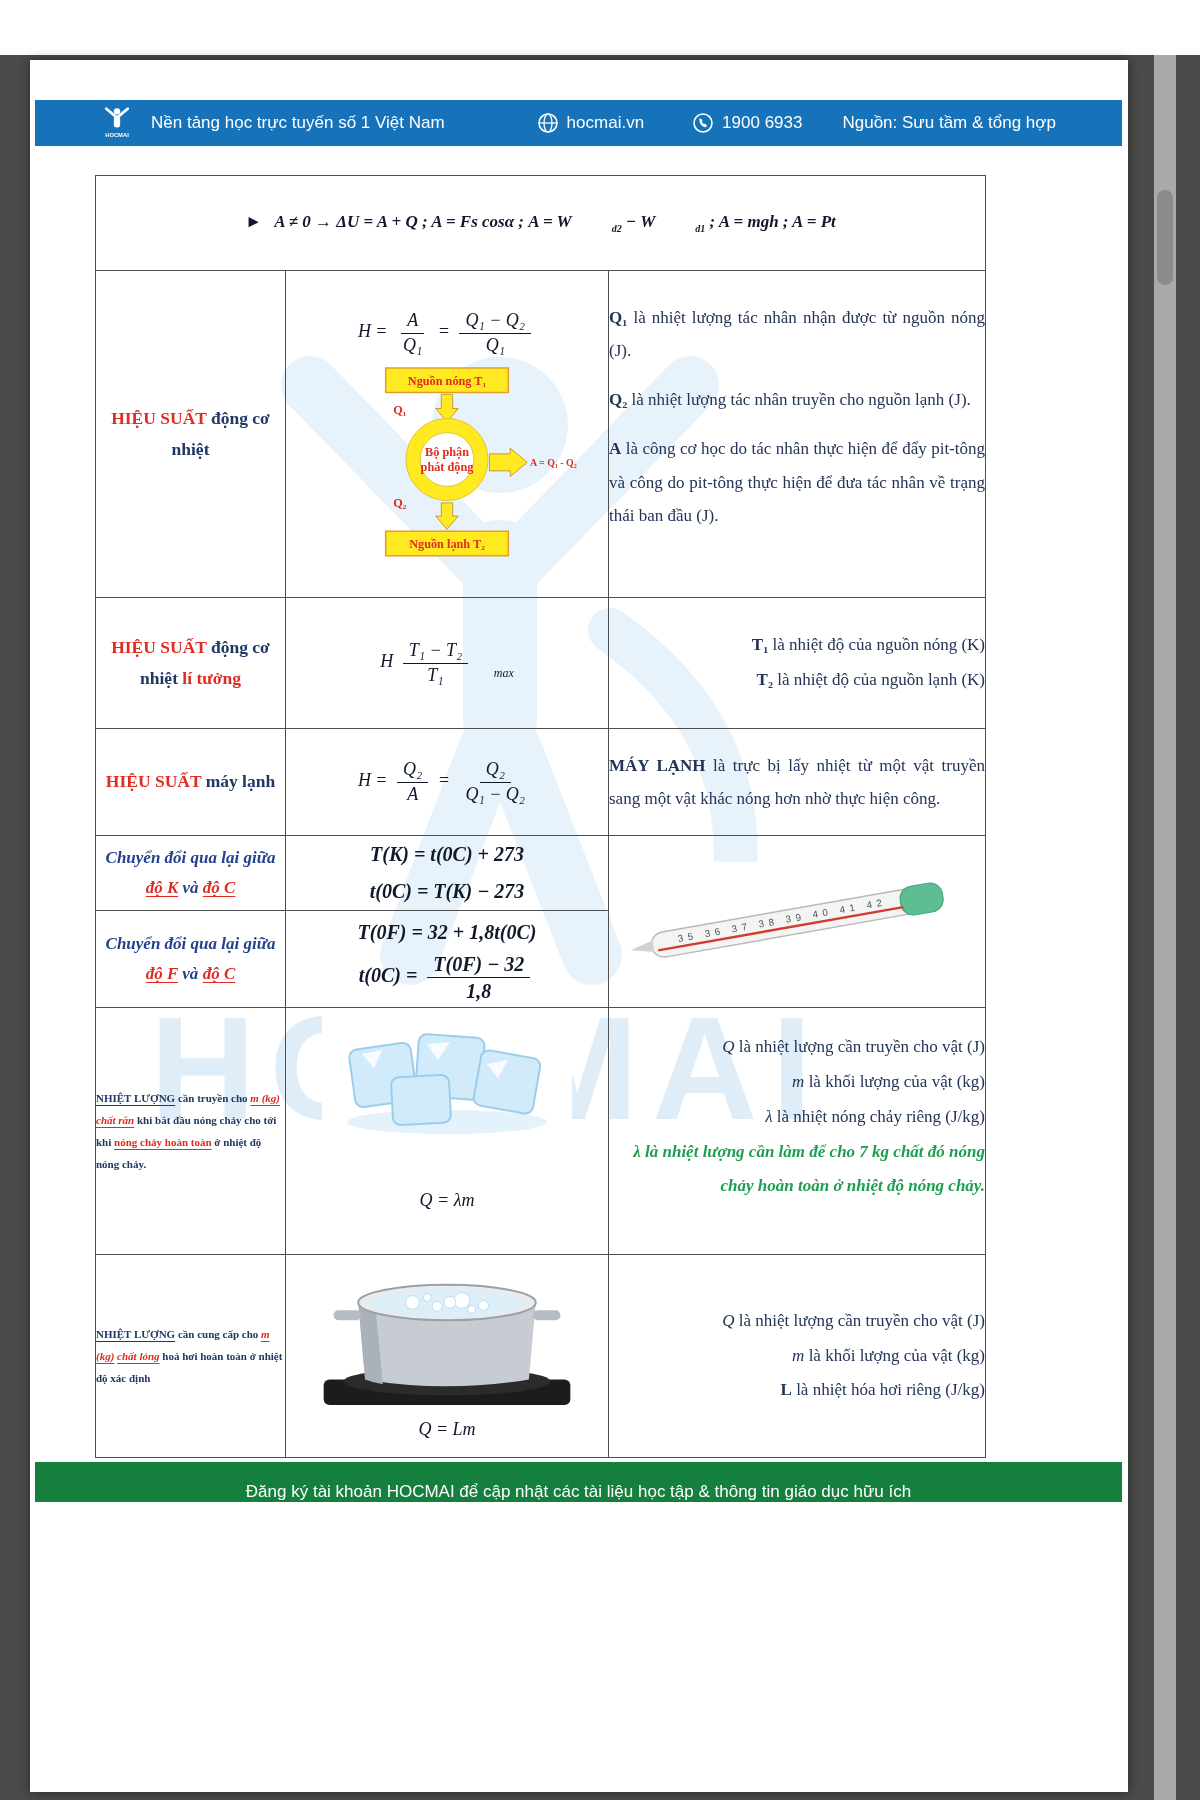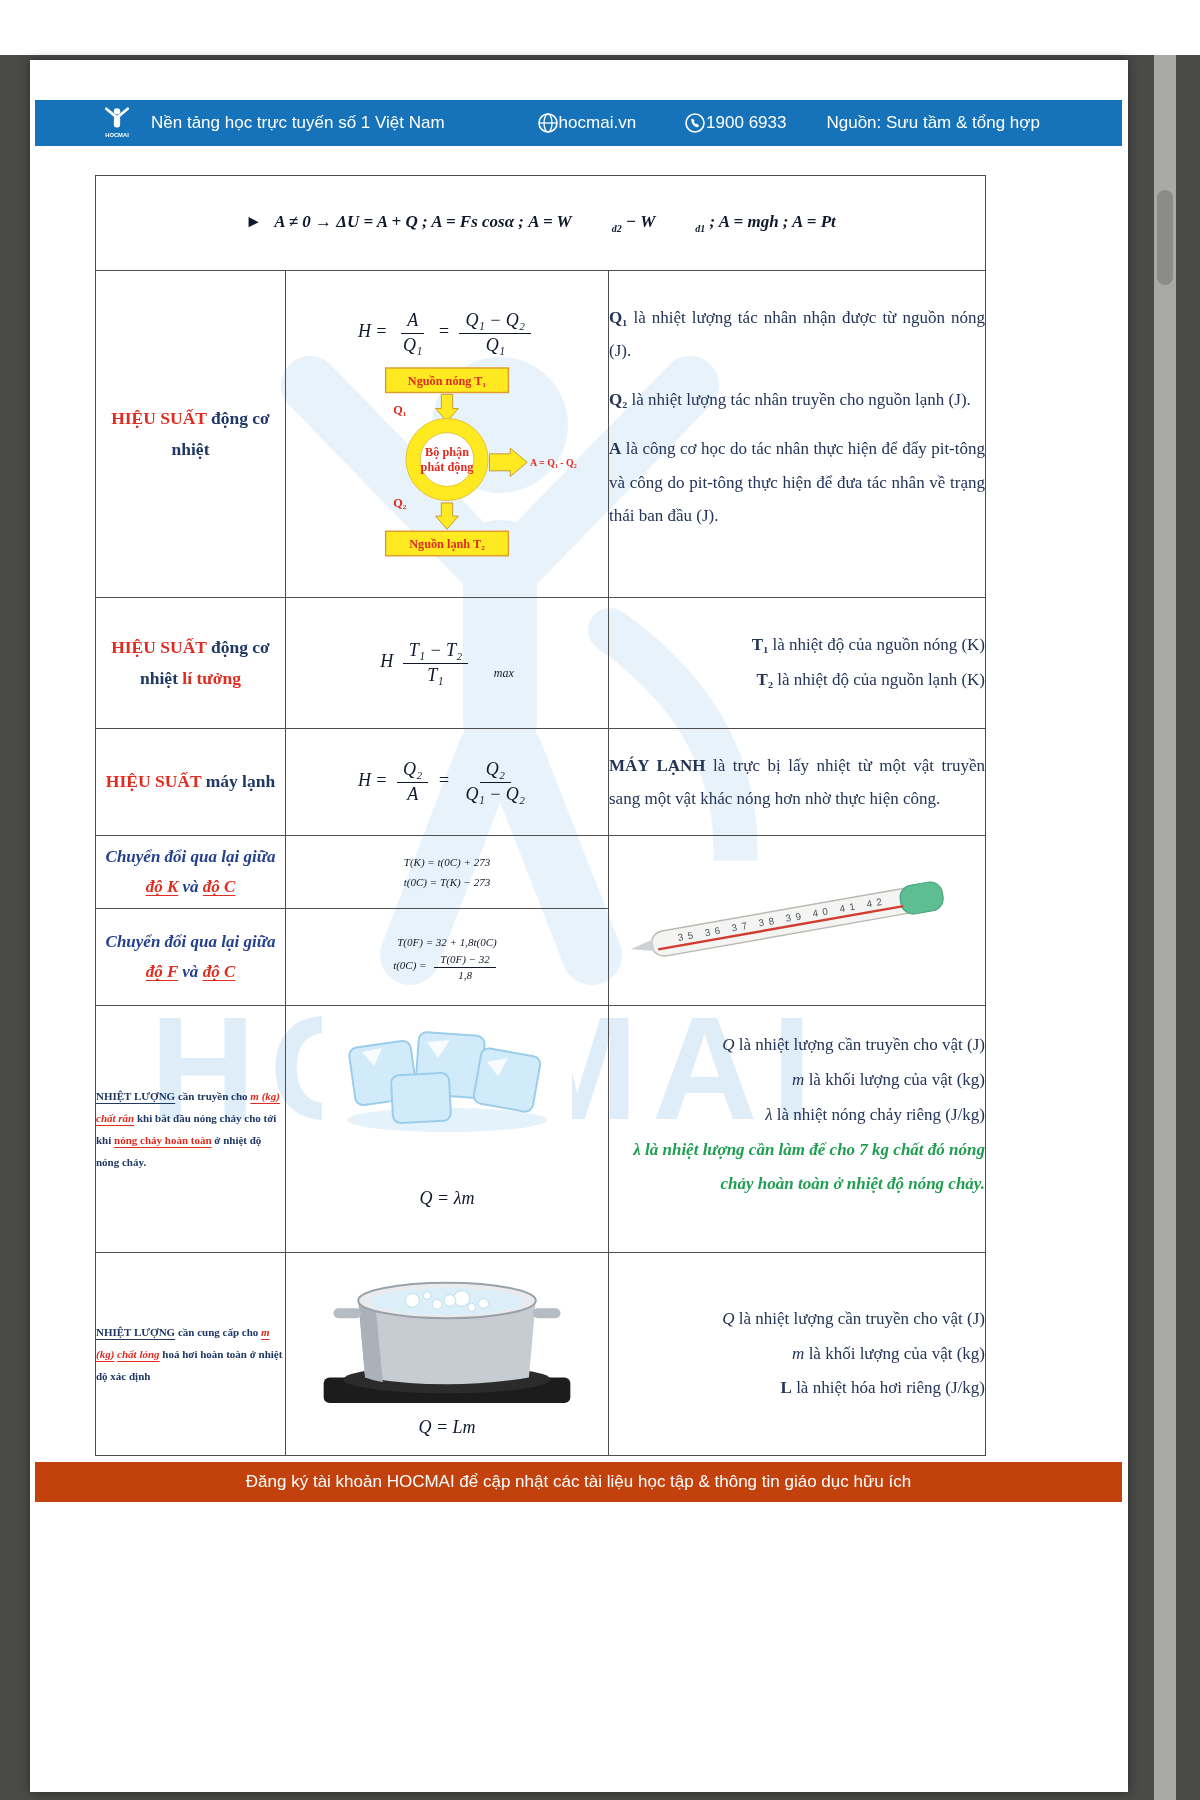--- a/index.html
+++ b/index.html
@@ -22,27 +22,27 @@
     color:#d9eaf7;opacity:.85;white-space:nowrap;
   }
   
   .hbar{
     position:absolute;left:5px;top:40px;width:1087px;height:46px;background:#1673b9;z-index:2;
     display:flex;align-items:center;color:#ffffff;
     font-family:"Liberation Sans","DejaVu Sans",sans-serif;font-size:17px;
   }
   .logo-wrap{margin-left:64px;display:flex;align-items:center;}
   .tagline{margin-left:16px;}
-  .hitem{display:flex;align-items:center;}
+  .hitem{display:flex;align-items:center;gap:8px;}
   .hitem.site{margin-left:92px;}
   .hitem.phone{margin-left:48px;}
   .hsource{margin-left:40px;}
   .fbar{
-    position:absolute;left:5px;top:1402px;width:1087px;height:40px;background:#c2410c;z-index:2;
-    display:flex;align-items:center;justify-content:center;color:#ffffff;
+    position:absolute;left:5px;top:1402px;width:1087px;height:40px;background:#15803d;z-index:2;
+    display:flex;align-items:flex-end;justify-content:center;color:#ffffff;
     font-family:"Liberation Sans","DejaVu Sans",sans-serif;font-size:17px;
   }
   
   .tbl{
     position:absolute;left:65px;top:115px;z-index:2;
     border-collapse:collapse;table-layout:fixed;width:890px;
     color:#233457;
   }
   .tbl td{border:1.4px solid #4f4f4f;padding:0;vertical-align:middle;background:transparent;}
   .r1cell{
@@ -57,21 +57,21 @@
   .desc.top{vertical-align:top;padding-top:14px;}
   .desc p{margin:16px 0 9px 0;line-height:1.95;text-align:justify;}
   .dline{line-height:2.05;text-align:right;}
   .red{color:#e02b20;}
   .u{text-decoration:underline;text-underline-offset:3px;}
   .it{font-style:italic;}
   .b{font-weight:bold;}
   .green{color:#1e9e50;}
   .c2{text-align:center;vertical-align:middle;}
   .fmla{font-style:italic;color:#10182c;font-size:18px;text-align:center;}
-  .fmla.small{font-size:11px;line-height:1.85;}
+  .fmla.small{font-size:20px;line-height:1.85;font-weight:bold;}
   .frac{display:inline-flex;flex-direction:column;align-items:center;vertical-align:middle;margin:0 5px;}
   .frac>.fn{padding:0 6px;border-bottom:1.6px solid #10182c;line-height:1.3;}
   .frac>.fd{padding:0 6px;line-height:1.3;}
   .submax{font-size:12px;vertical-align:-10px;margin-left:16px;}
   .fm-top{margin-top:12px;}
   .dg-red{fill:#e02b20;font-weight:bold;font-size:13px;font-family:"Liberation Serif","DejaVu Serif",serif;}
   .dg-small{font-size:10.5px;}
   .th-num{fill:#4a5560;font-size:10px;font-family:"Liberation Sans","DejaVu Sans",sans-serif;letter-spacing:2px;}
   .img-block{display:block;margin:8px auto 0 auto;}
   

